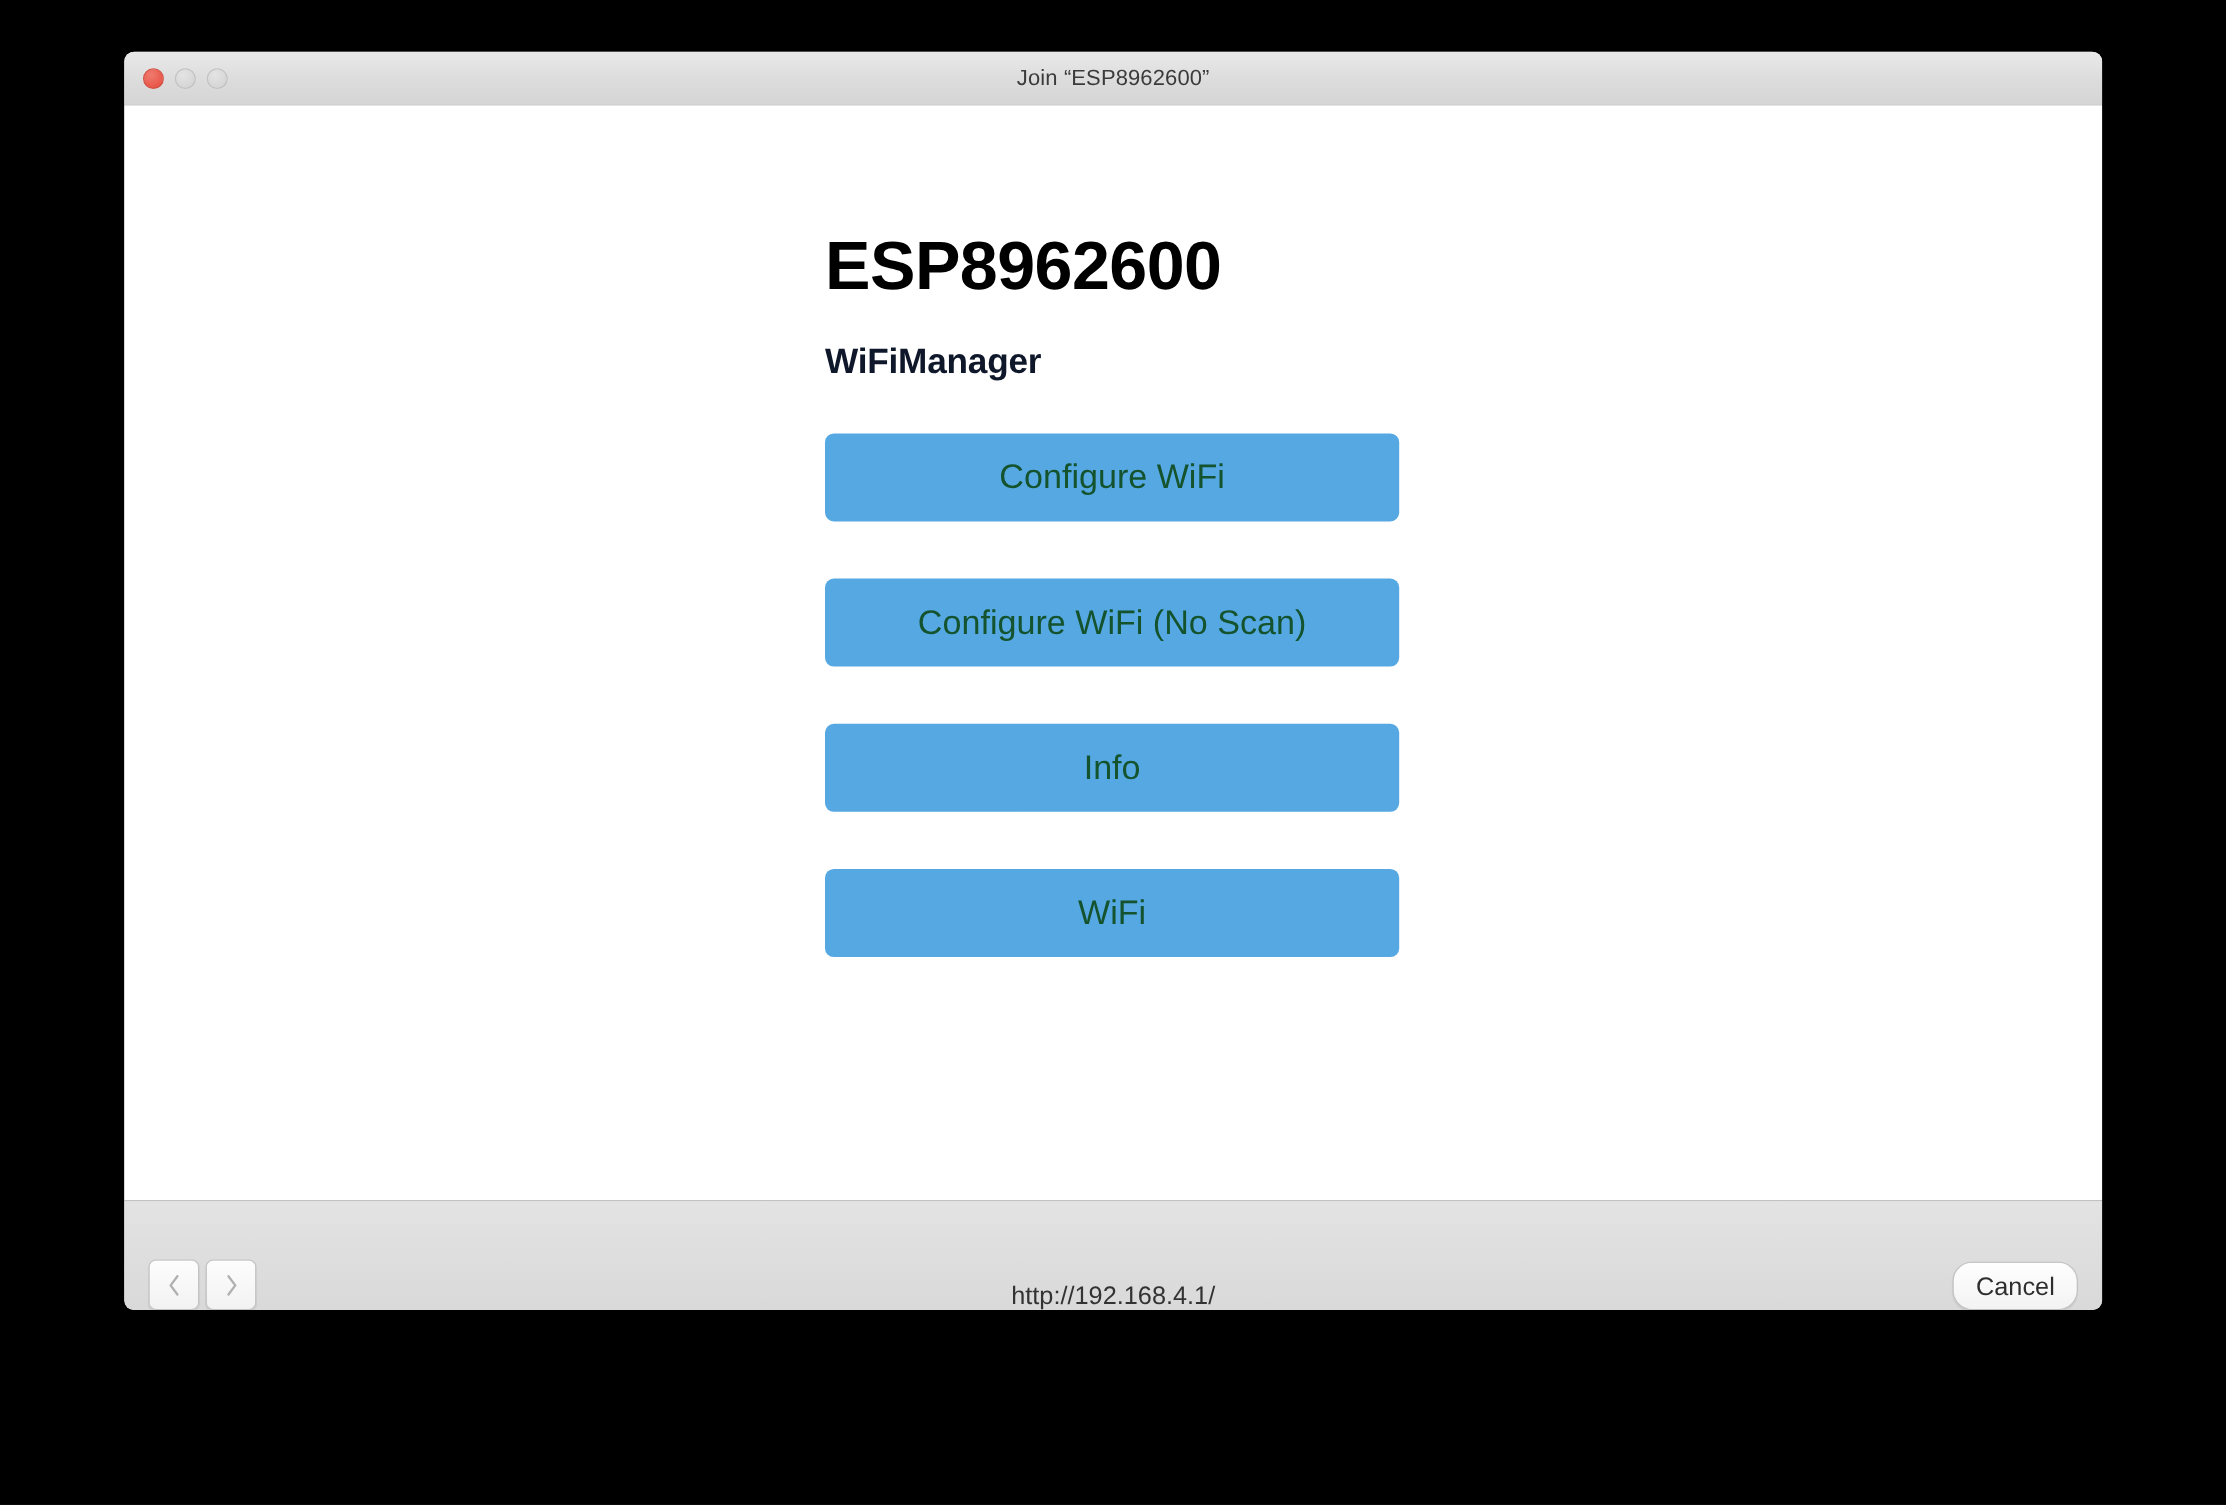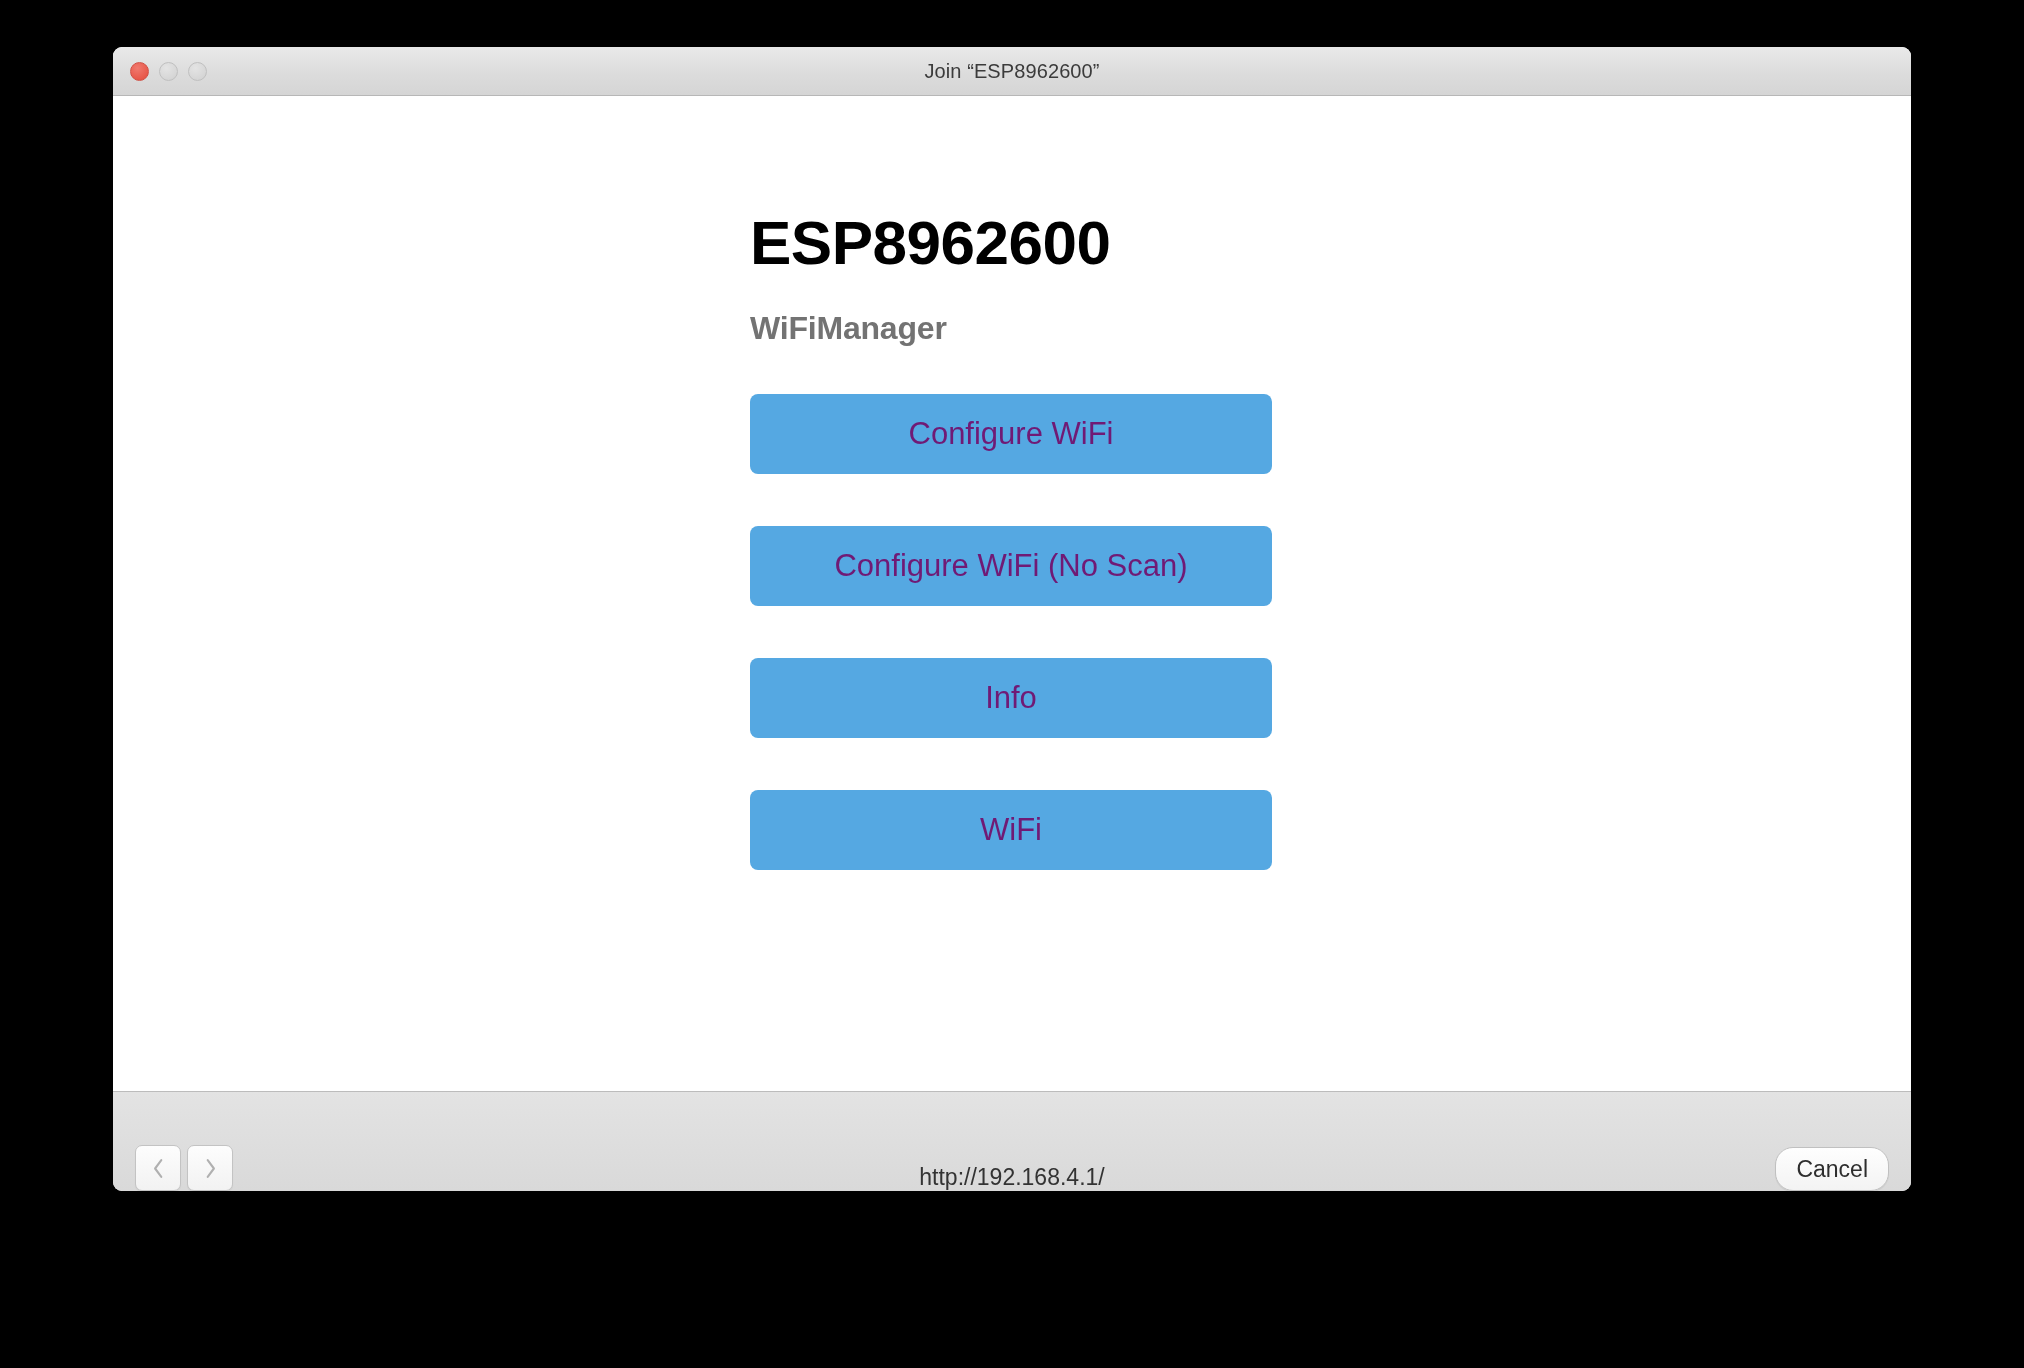--- a/index.html
+++ b/index.html
@@ -101,40 +101,40 @@
     color: #000000;
     letter-spacing: -0.5px;
   }
 
   .page-subheading {
     margin: 0;
     padding-top: 36px;
     font-size: 32px;
     line-height: 1.1;
     font-weight: bold;
-    color: #737373;
+    color: #0f172a;
     letter-spacing: -0.2px;
   }
 
   .button-stack {
     padding-top: 48px;
     display: flex;
     flex-direction: column;
     gap: 52px;
   }
 
   .wm-button {
     display: block;
     width: 522px;
     height: 80px;
     box-sizing: border-box;
     border: none;
     border-radius: 8px;
     background: #55a8e2;
-    color: #701a75;
+    color: #14532d;
     font-family: "Liberation Sans", sans-serif;
     font-size: 31px;
     line-height: 80px;
     text-align: center;
     padding: 0;
     cursor: pointer;
     white-space: nowrap;
   }
 
   

